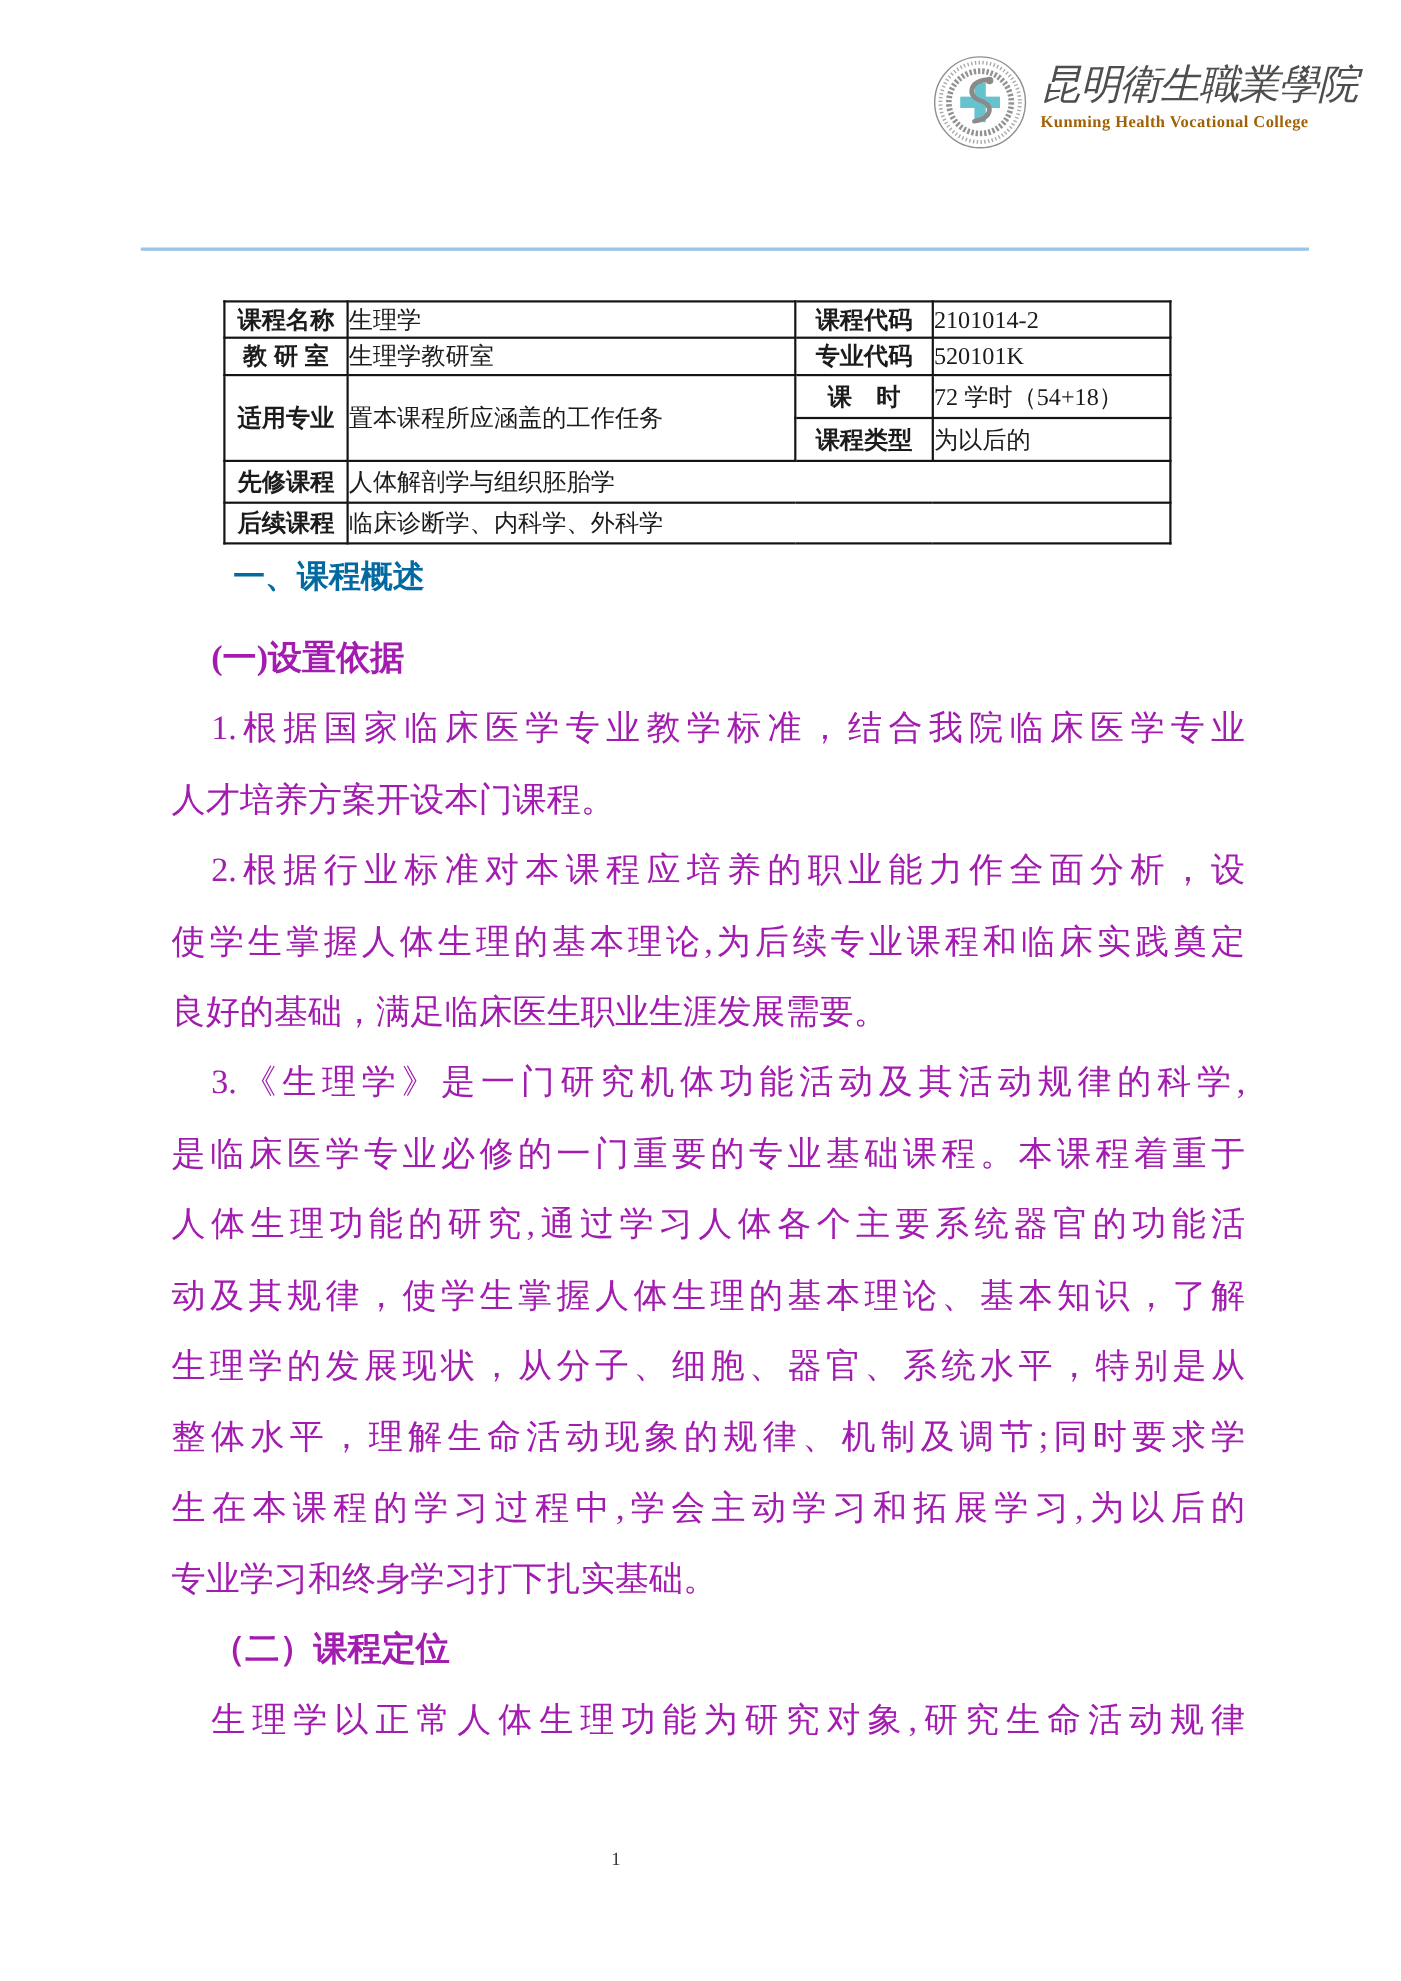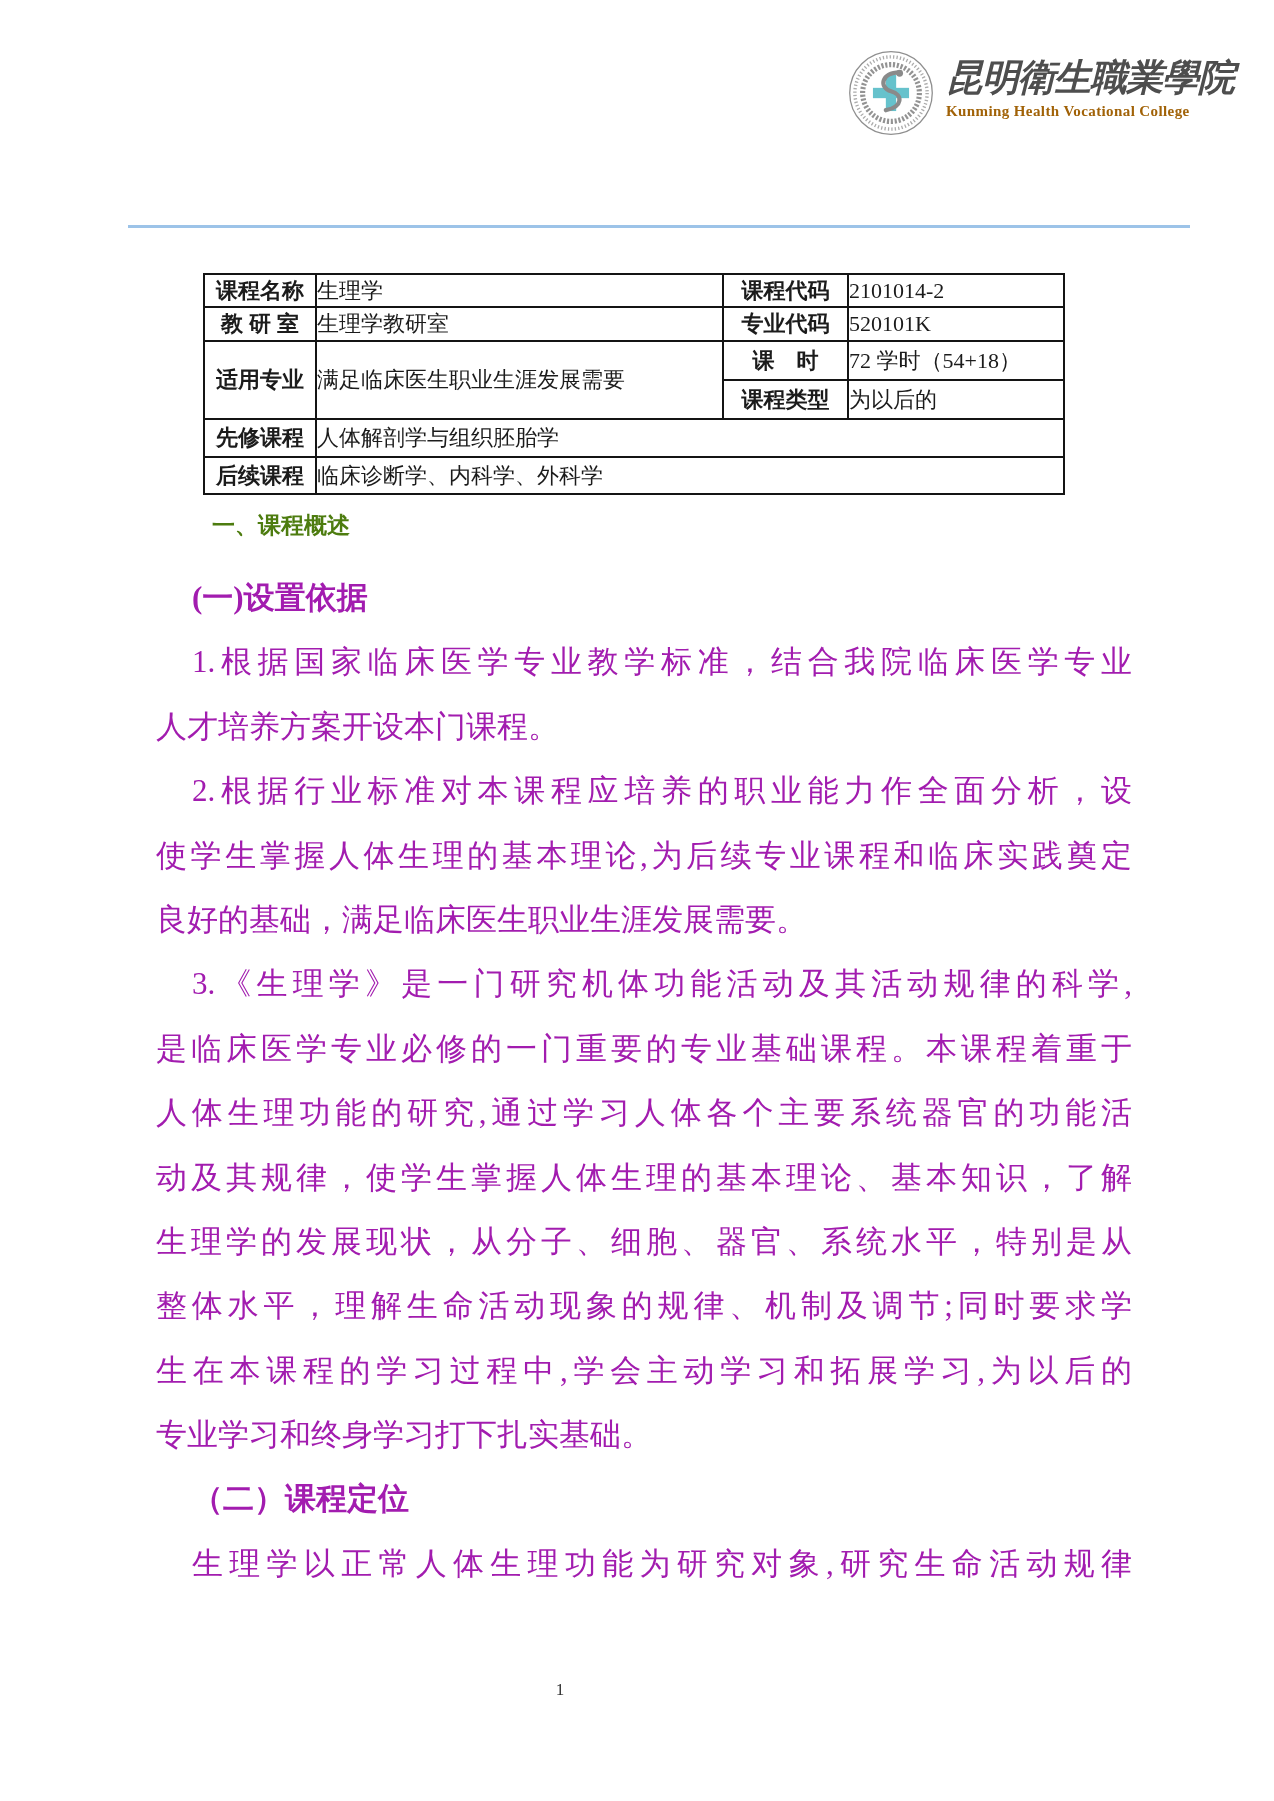--- a/index.html
+++ b/index.html
@@ -11,21 +11,21 @@
     overflow:hidden;
     font-family:"Liberation Serif", serif;
     color:#1b1b1b;
   }
   
   .logo{position:absolute;left:848px;top:45px;display:flex;}
   .seal{width:86px;height:86px;margin-top:5px;flex:0 0 auto;}
   .logo-text{margin-left:12px;padding-top:12px;white-space:nowrap;}
   .calligraphy{
     font-family:"Liberation Serif", serif;
-    font-style:italic;font-weight:700;
+    font-style:italic;font-weight:400;
     font-size:37px;line-height:42px;
     letter-spacing:-1px;color:#4e4e4e;
   }
   .eng-name{
     font-family:"Liberation Serif", serif;
     font-weight:700;font-size:15px;line-height:22px;
     letter-spacing:0.4px;color:#a16207;margin-top:1px;
   }
   .divider{position:absolute;left:128px;top:225px;width:1062px;height:3px;}
 
@@ -45,21 +45,21 @@
   }
   td.val{
     font-family:"Liberation Serif", serif;
     font-size:22px;text-align:left;padding-left:13px;
   }
 
   
   .section-heading{
     position:absolute;left:212px;top:508px;
     font-family:"Liberation Sans", sans-serif;
-    font-weight:700;font-size:23px;line-height:34px;color:#4d7c0f;
+    font-weight:700;font-size:29px;line-height:34px;color:#0369a1;
   }
   .content{
     position:absolute;left:156px;top:566px;width:976px;
     font-size:31px;color:#a21caf;
   }
   .line{height:64.4px;line-height:64.4px;white-space:nowrap;}
   .line.just{text-align:justify;text-align-last:justify;white-space:normal;height:64.4px;overflow:hidden;}
   .line.indent{text-indent:36px;}
   .line.sub{font-weight:600;}
   .page-number{
@@ -106,21 +106,21 @@
         <td class="val">2101014-2</td>
       </tr>
       <tr style="height:34px">
         <td class="lab">教 研 室</td>
         <td class="val">生理学教研室</td>
         <td class="lab">专业代码</td>
         <td class="val">520101K</td>
       </tr>
       <tr style="height:39px">
         <td class="lab" rowspan="2">适用专业</td>
-        <td class="val" rowspan="2">满足临床医生职业生涯发展需要</td>
+        <td class="val" rowspan="2">置本课程所应涵盖的工作任务</td>
         <td class="lab">课　时</td>
         <td class="val">72 学时（54+18）</td>
       </tr>
       <tr style="height:39px">
         <td class="lab">课程类型</td>
         <td class="val">为以后的</td>
       </tr>
       <tr style="height:38px">
         <td class="lab">先修课程</td>
         <td class="val" colspan="3">人体解剖学与组织胚胎学</td>

